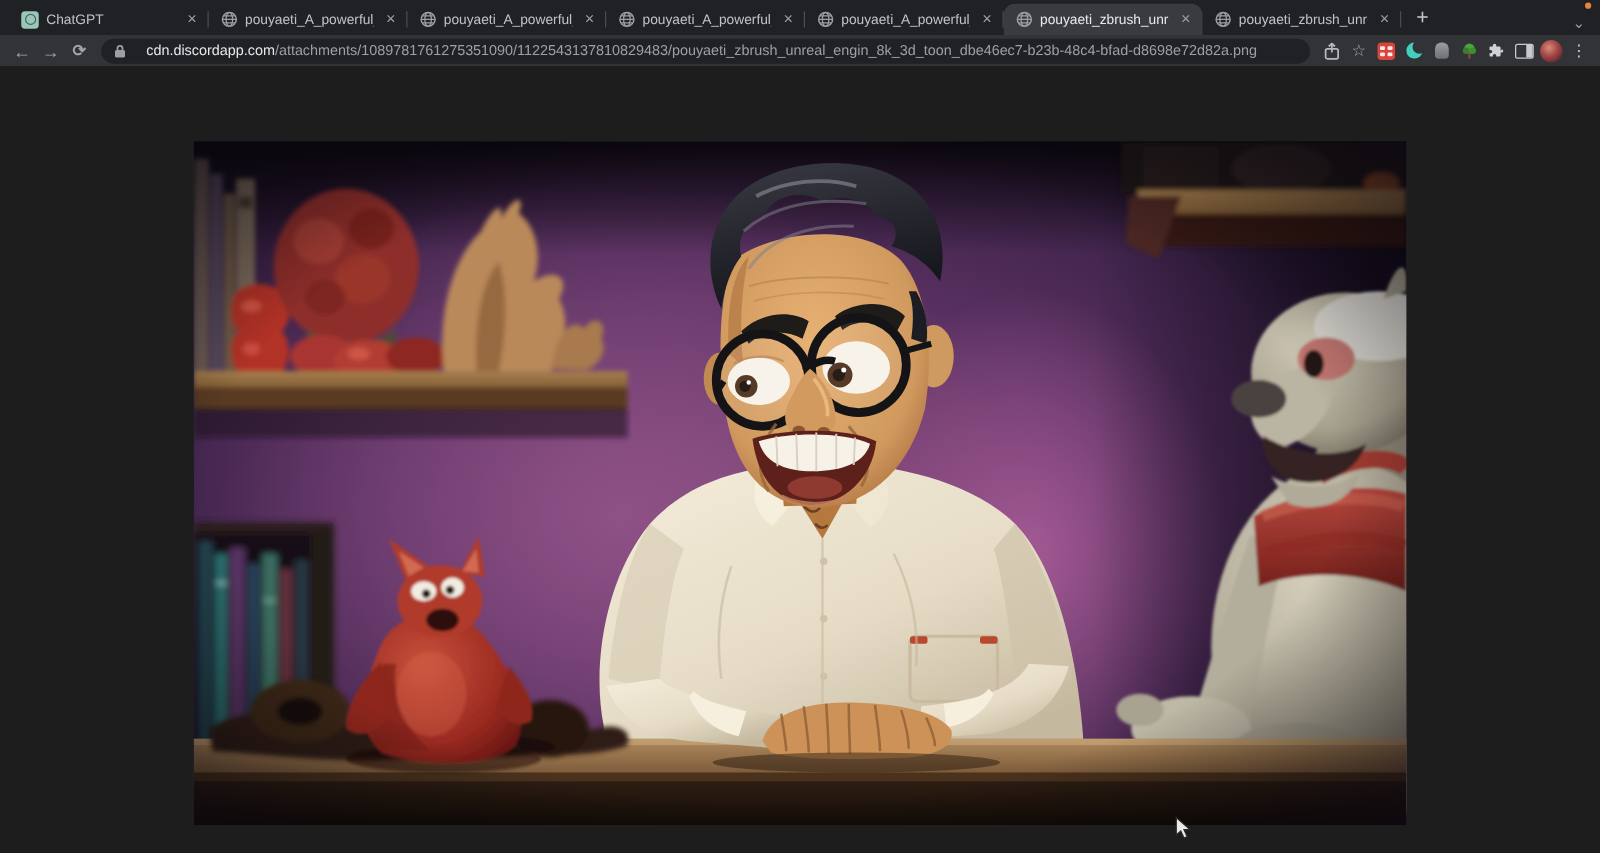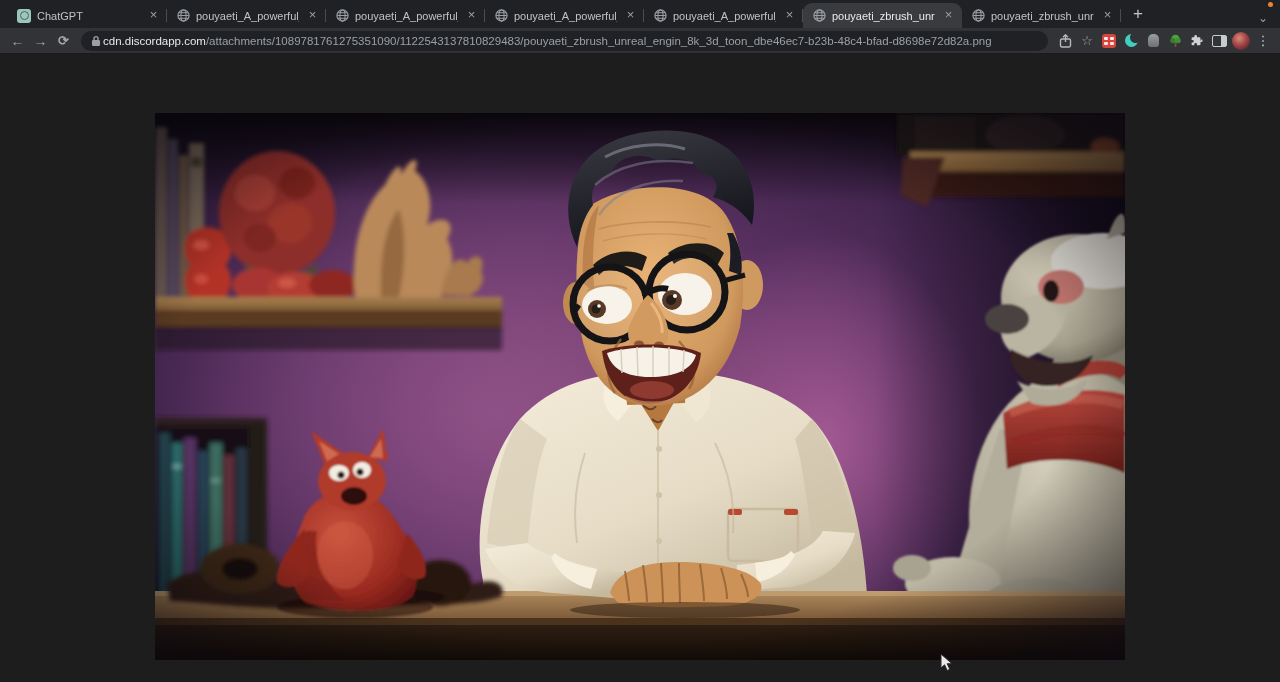--- a/index.html
+++ b/index.html
@@ -44,21 +44,21 @@
   
   .toolbar {
     height:26px; background:#323336; border-bottom:1px solid #1a1a1c;
     display:flex; align-items:center; padding:0 7px; gap:2px;
   }
   .nav-btn { width:21px; height:21px; color:#a2a6aa; font-size:14px; line-height:1;
     display:flex; align-items:center; justify-content:center; border-radius:50%; flex:none; }
   .nav-btn.reload { font-size:13px; font-weight:bold; }
   .omnibox {
     flex:1; height:20px; background:#202124; border-radius:10px;
-    display:flex; align-items:center; gap:2px; padding:0 10px; margin:0 5px;
+    display:flex; align-items:center; gap:16px; padding:0 10px; margin:0 5px;
     font-size:11.5px; white-space:nowrap; overflow:hidden;
   }
   .url { overflow:hidden; text-overflow:clip; }
   .url-domain { color:#e6e8ea; }
   .url-path { color:#9aa0a6; }
   .tb-icon { width:20px; height:20px; flex:none; display:flex; align-items:center; justify-content:center; color:#b6babd; }
   .ext-red { width:14px; height:14px; border-radius:3px; background:#d8453c;
     display:grid; grid-template-columns:4px 4px; gap:2px; place-content:center; }
   .ext-red i { width:4px; height:3px; background:#ffe9e6; border-radius:1px; }
   .ext-moon { width:13px; height:13px; border-radius:50%; box-shadow: inset 4px -3px 0 1px #41cfc0; }

